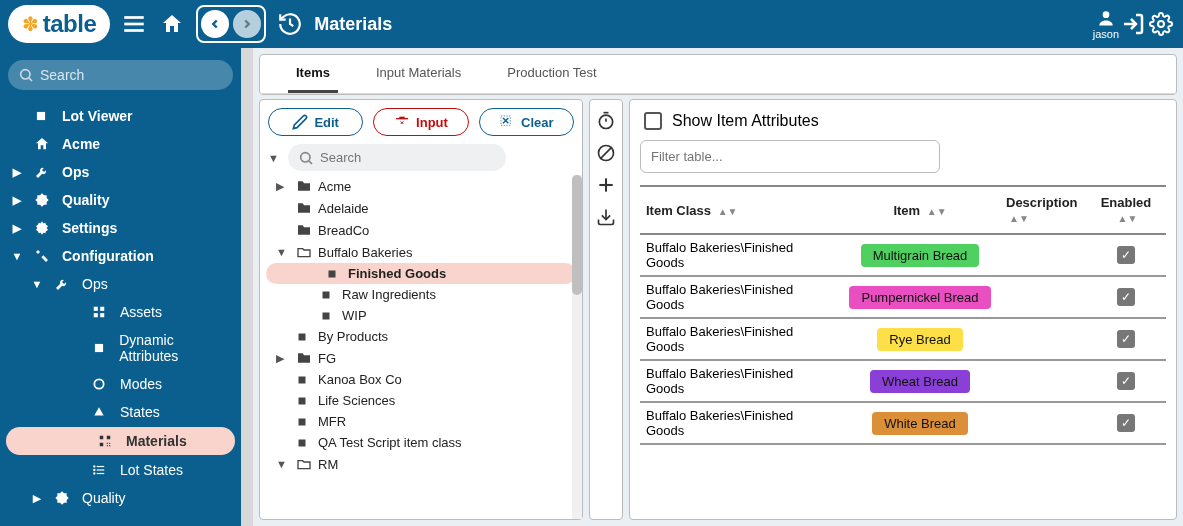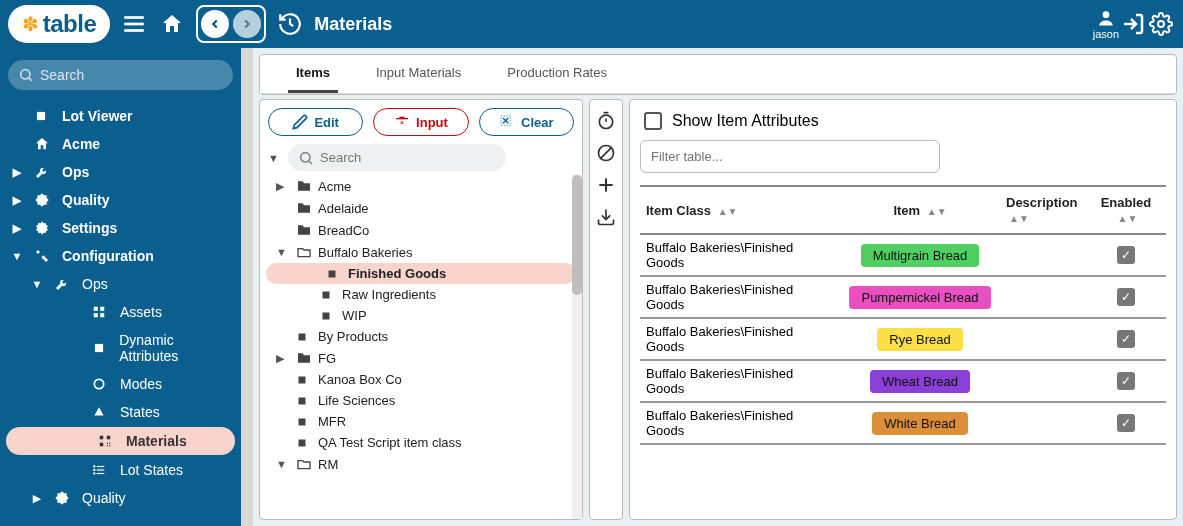--- a/index.html
+++ b/index.html
@@ -319,21 +319,21 @@
       </div>
   </div>
 
   <div class="scroll-strip"></div>
 
   <div class="content">
     <div class="tabs-panel">
       <div class="tabs" id="tabs">
           <div class="tab active">Items</div>
           <div class="tab">Input Materials</div>
-          <div class="tab">Production Rates</div>
+          <div class="tab">Production Test</div>
         </div>
     </div>
     <div class="panels">
 
       <div class="panel left-panel">
         <div class="toolbar">
           <button class="pill-btn">
             <svg width="16" height="16" viewBox="0 0 24 24" fill="none" stroke="#0a5f8f" stroke-width="2.5">
                 <path d="M17 3a2.828 2.828 0 1 1 4 4L7.5 20.5 2 22l1.5-5.5L17 3z"></path>
               </svg>

